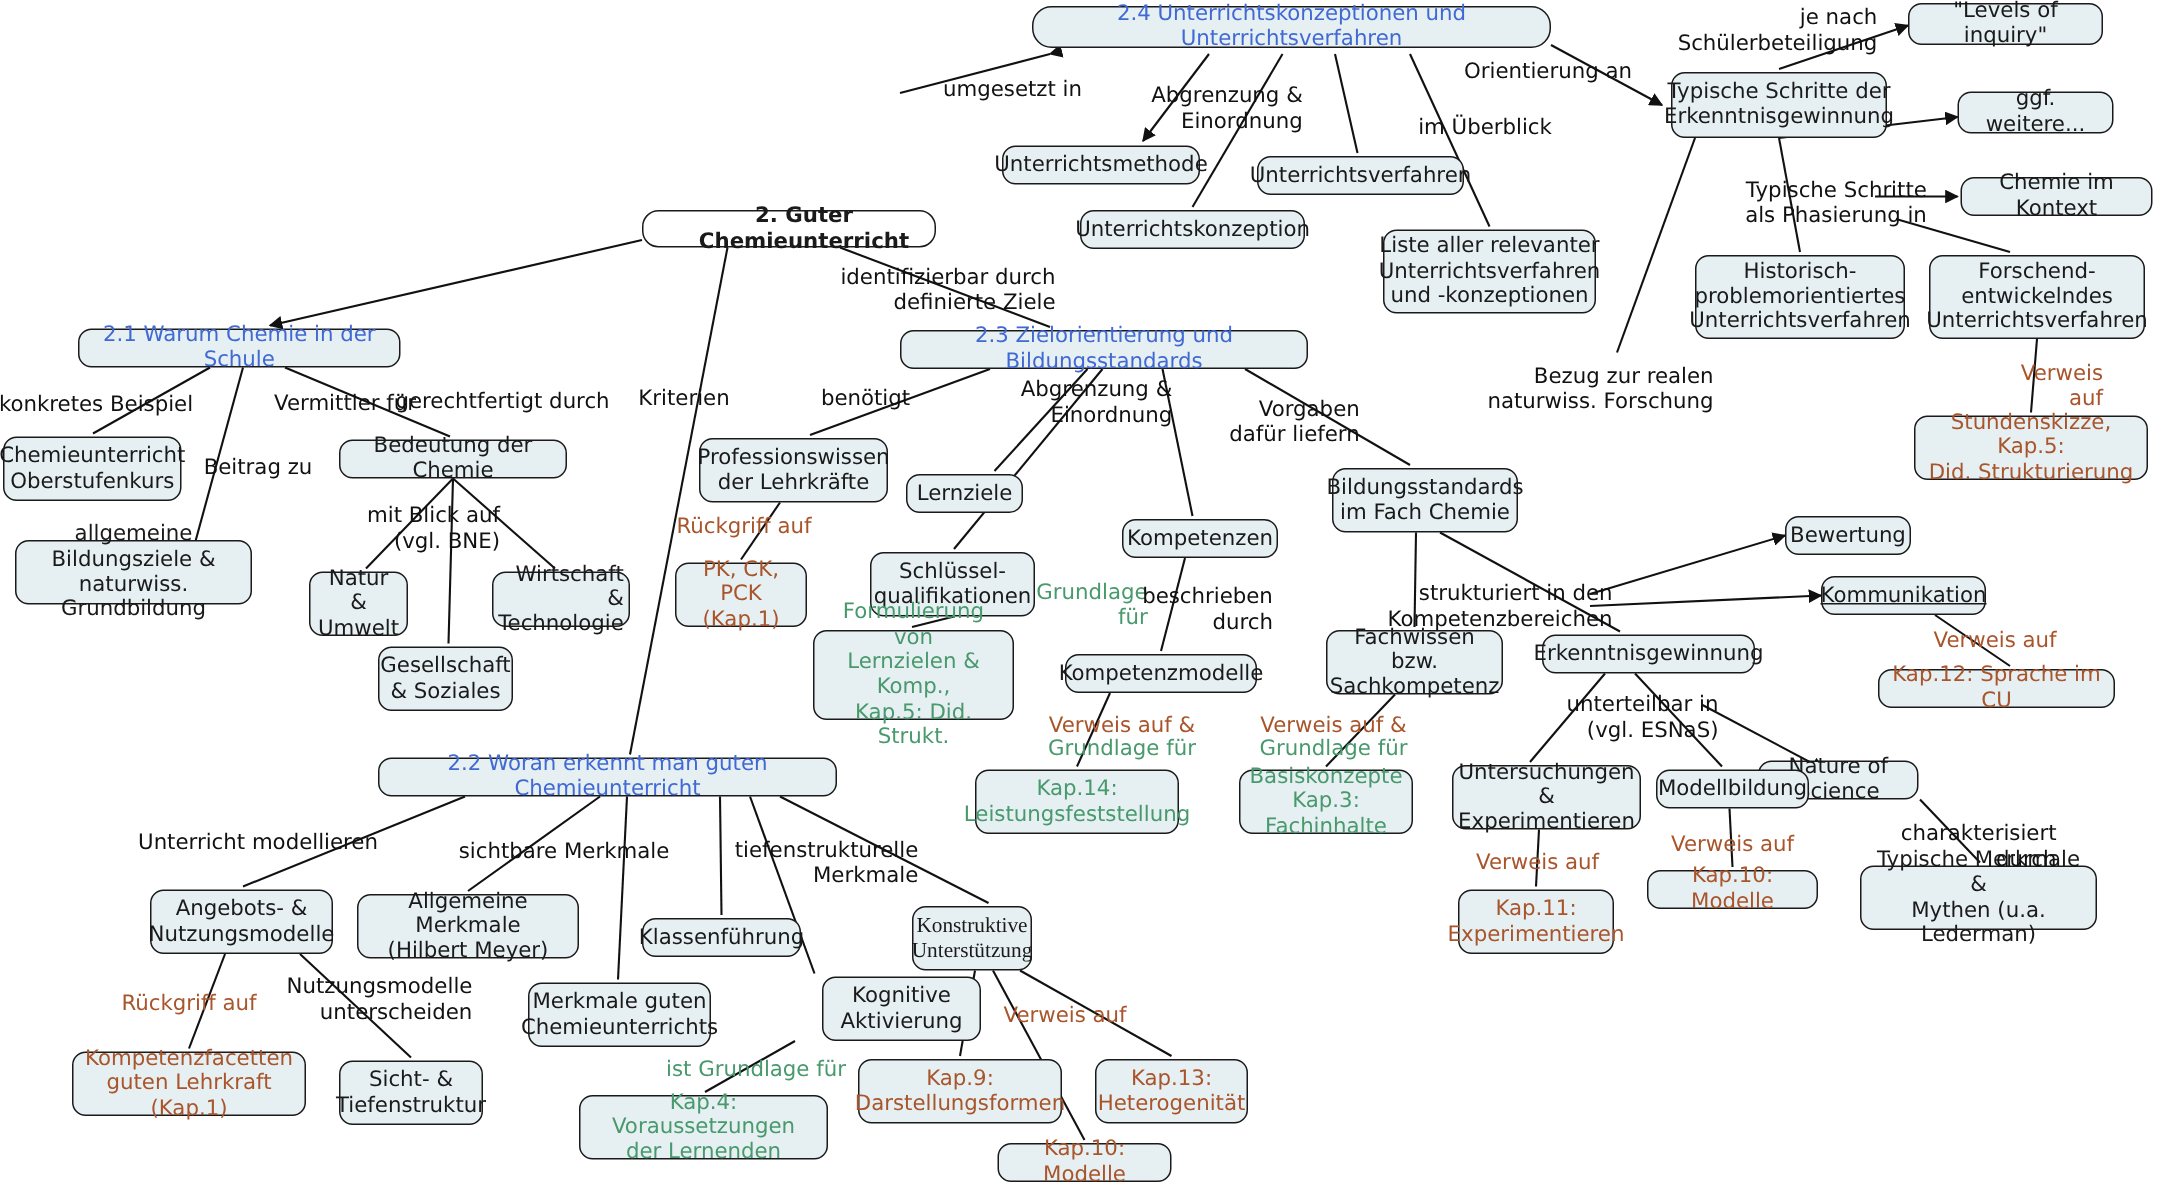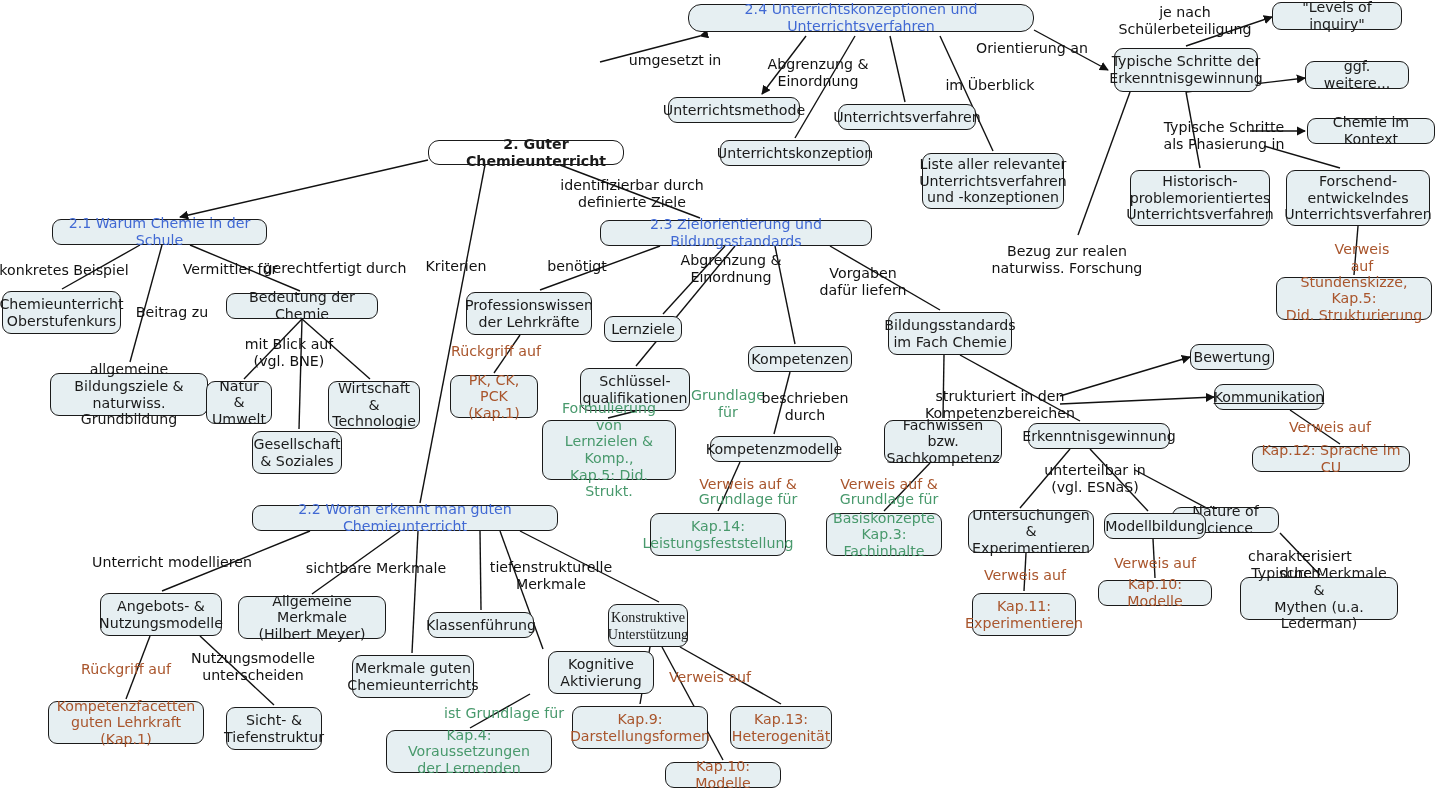--- a/index.html
+++ b/index.html
@@ -49,21 +49,21 @@
   }
   .node.blue { color: #4169d4; }
   .node.orange { color: #a9552c; }
   .node.green { color: #48996c; }
 
   .link-label {
     position: absolute;
     font-size: 14.2px;
     line-height: 16.8px;
     color: #111111;
-    text-align: center;
+    text-align: right;
     white-space: pre-line;
     background: transparent;
     z-index: 4;
     transform: translateX(-50%);
   }
   .link-label.orange { color: #a9552c; }
   .link-label.green  { color: #48996c; }
 </style>
 </head>
 <body>
@@ -161,27 +161,27 @@
       <div class="node orange" style="left: 1276px; top: 277px; width: 156px; height: 43px;">Stundenskizze, Kap.5:
 Did. Strukturierung</div>
       <div class="node" style="left: 2px; top: 291px; width: 119px; height: 43px;">Chemieunterricht
 Oberstufenkurs</div>
       <div class="node" style="left: 226px; top: 293px; width: 152px; height: 26px;">Bedeutung der Chemie</div>
       <div class="node" style="left: 466px; top: 292px; width: 126px; height: 43px;">Professionswissen
 der Lehrkräfte</div>
       <div class="node" style="left: 888px; top: 312px; width: 124px; height: 43px;">Bildungsstandards
 im Fach Chemie</div>
       <div class="node" style="left: 604px; top: 316px; width: 78px; height: 26px;">Lernziele</div>
-      <div class="node" style="left: 10px; top: 373px; width: 158px; height: 43px; margin-left: 40px;">allgemeine Bildungsziele &amp;
+      <div class="node" style="left: 10px; top: 360px; width: 158px; height: 43px;">allgemeine Bildungsziele &amp;
 naturwiss. Grundbildung</div>
       <div class="node" style="left: 748px; top: 346px; width: 104px; height: 26px;">Kompetenzen</div>
       <div class="node" style="left: 1190px; top: 344px; width: 84px; height: 26px;">Bewertung</div>
       <div class="node" style="left: 206px; top: 381px; width: 66px; height: 43px;">Natur &amp;
 Umwelt</div>
-      <div class="node" style="left: 328px; top: 381px; width: 92px; height: 48px;">Wirtschaft &amp;
+      <div class="node" style="left: 328px; top: 381px; width: 92px; height: 37px; text-align: right;">Wirtschaft &amp;
 Technologie</div>
       <div class="node" style="left: 580px; top: 368px; width: 110px; height: 43px;">Schlüssel-
 qualifikationen</div>
       <div class="node" style="left: 1214px; top: 384px; width: 110px; height: 26px; text-decoration: underline;">Kommunikation</div>
       <div class="node orange" style="left: 450px; top: 375px; width: 88px; height: 43px;">PK, CK, PCK
 (Kap.1)</div>
       <div class="node" style="left: 884px; top: 420px; width: 118px; height: 43px;">Fachwissen bzw.
 Sachkompetenz</div>
       <div class="node" style="left: 1028px; top: 423px; width: 142px; height: 26px;">Erkenntnisgewinnung</div>
       <div class="node" style="left: 710px; top: 436px; width: 128px; height: 26px;">Kompetenzmodelle</div>

